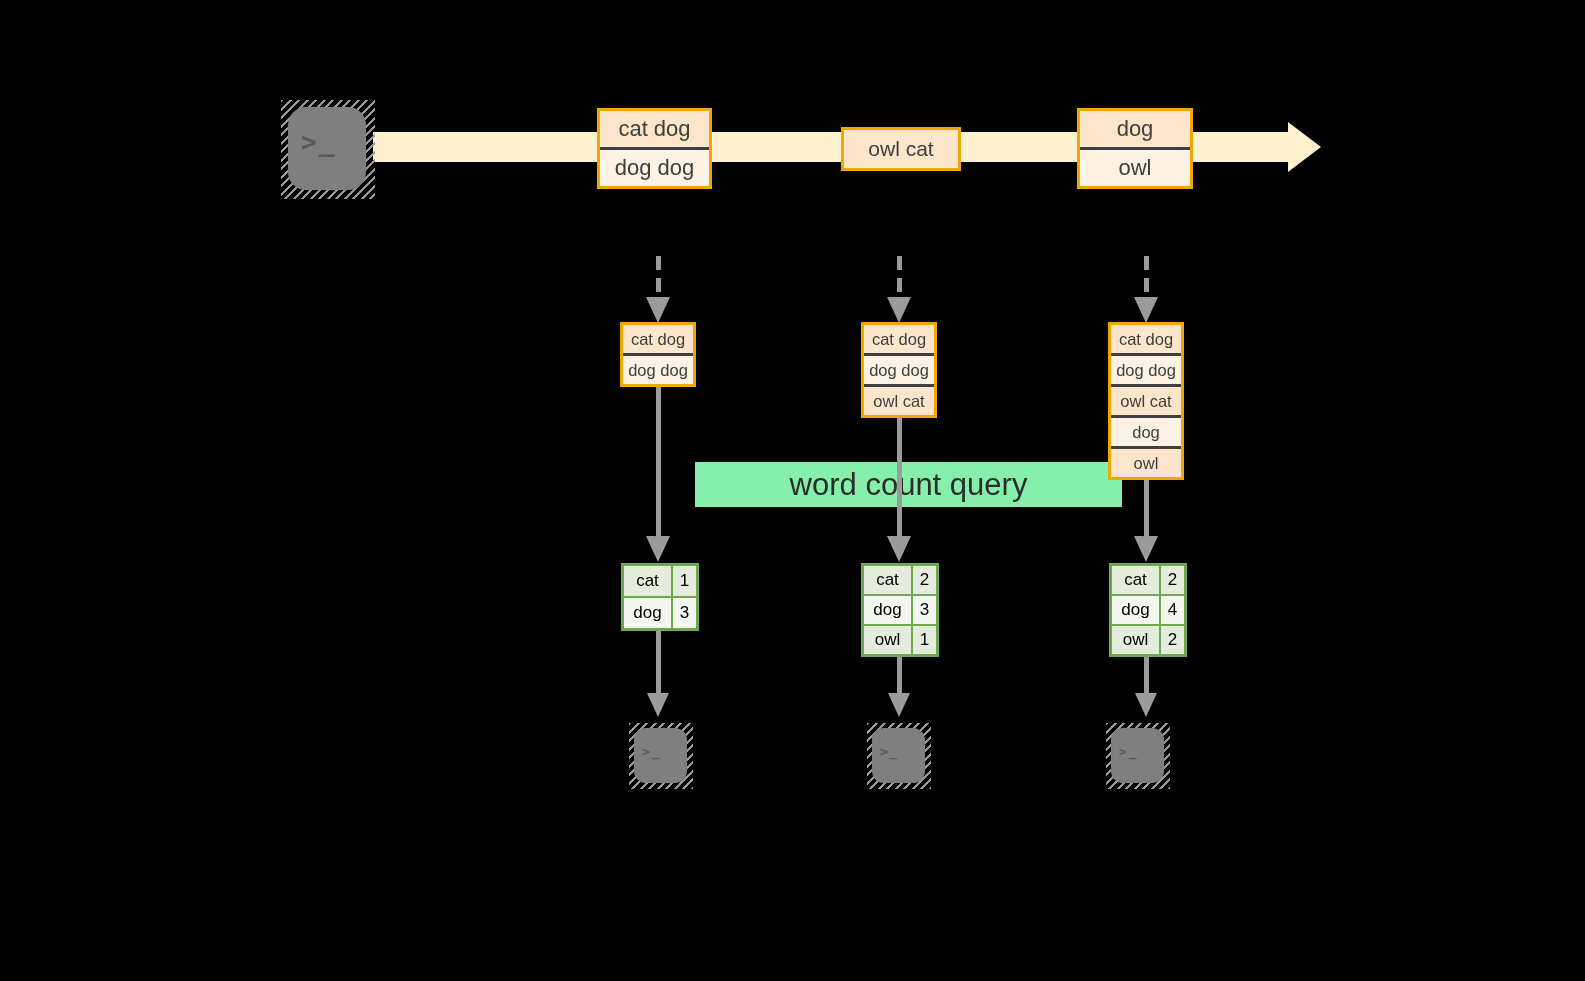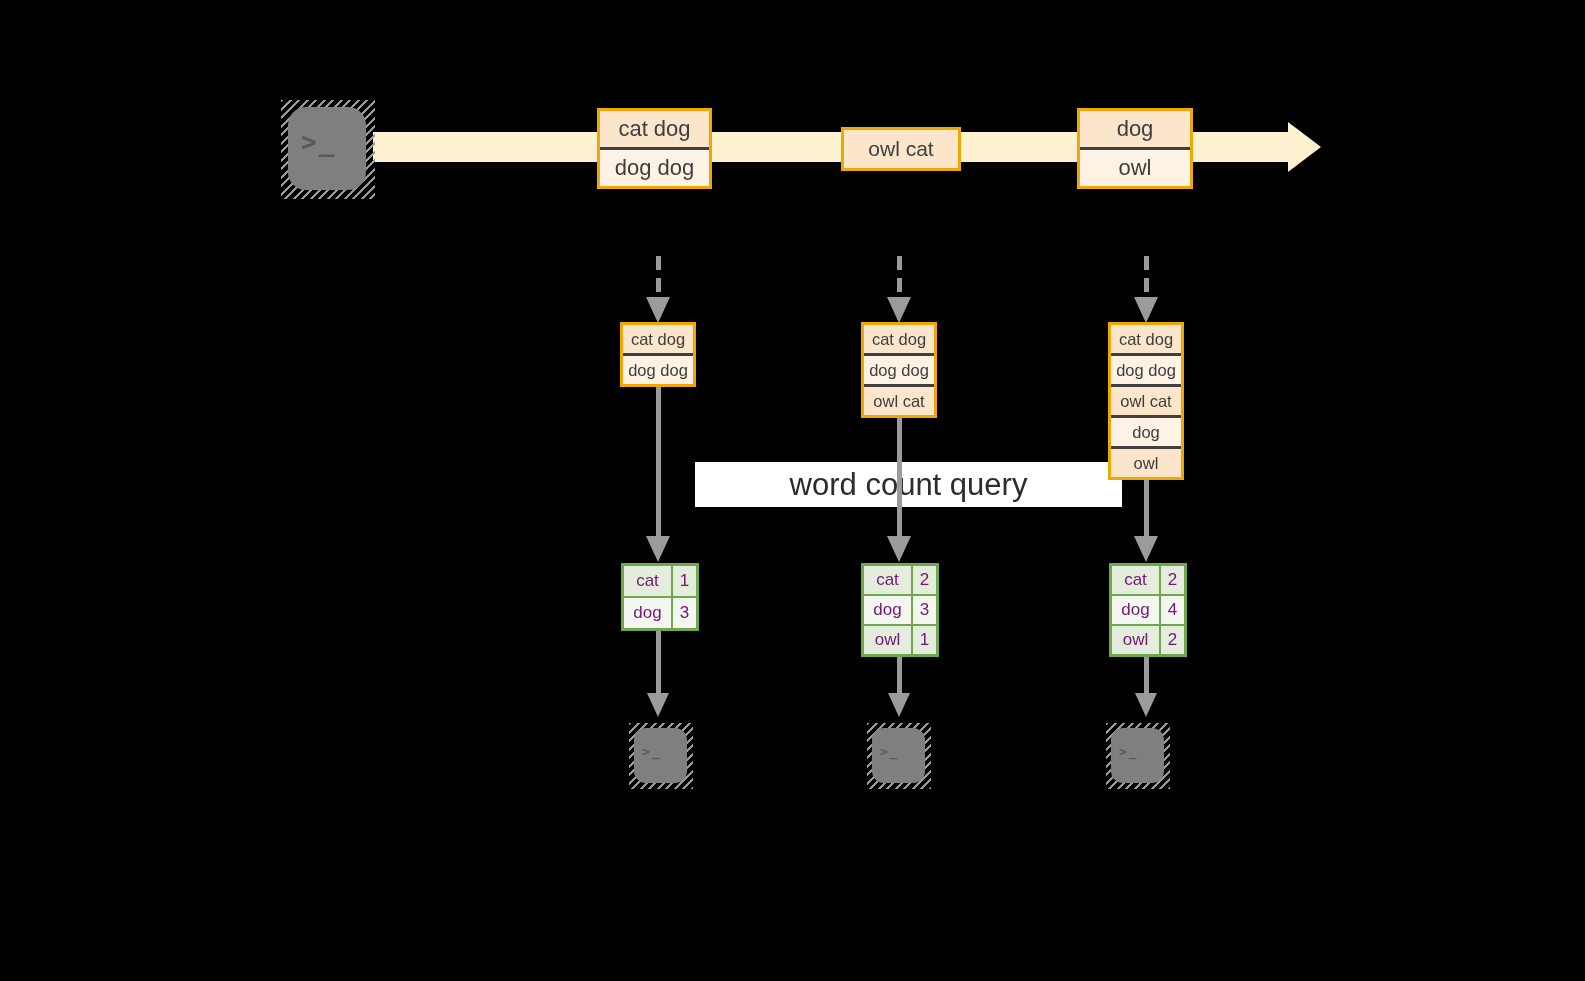--- a/index.html
+++ b/index.html
@@ -36,30 +36,30 @@
            background:repeating-linear-gradient(to bottom, #9b9b9b 0 14px, transparent 14px 22px); }
   .ahead { position:absolute; width:0; height:0; z-index:3;
            border-left:12px solid transparent; border-right:12px solid transparent;
            border-top:26px solid #9b9b9b; }
   .ahead.sm { border-left-width:11px; border-right-width:11px; border-top-width:24px; }
 
   
   .gtable { position:absolute; border:3px solid #70a84f; z-index:4; background:#70a84f; }
   .grow { display:flex; border-top:2px solid #70a84f; }
   .grow:first-child { border-top:none; }
-  .gcell { display:flex; align-items:center; justify-content:center; font-size:17px; color:#701a75; }
+  .gcell { display:flex; align-items:center; justify-content:center; font-size:17px; color:#000000; }
   .gcell.word { width:47px; border-right:2px solid #70a84f; }
   .gcell.count { width:23px; }
   .grow:nth-child(odd) .gcell { background:#e4ecdb; }
   .grow:nth-child(even) .gcell { background:#f4f7f0; }
   .h30 .gcell { height:30px; }
   .h28 .gcell { height:28px; }
 
   
-  .banner { position:absolute; left:695px; top:462px; width:427px; height:45px; background:#ffffff;
+  .banner { position:absolute; left:695px; top:462px; width:427px; height:45px; background:#86efac;
             z-index:2; display:flex; align-items:center; justify-content:center;
             font-size:31px; color:#2c2c2c; }
 </style>
 </head>
 <body>
 
 <div class="canvas">
 
   <div class="band"></div>
   <div class="bandhead"></div>

